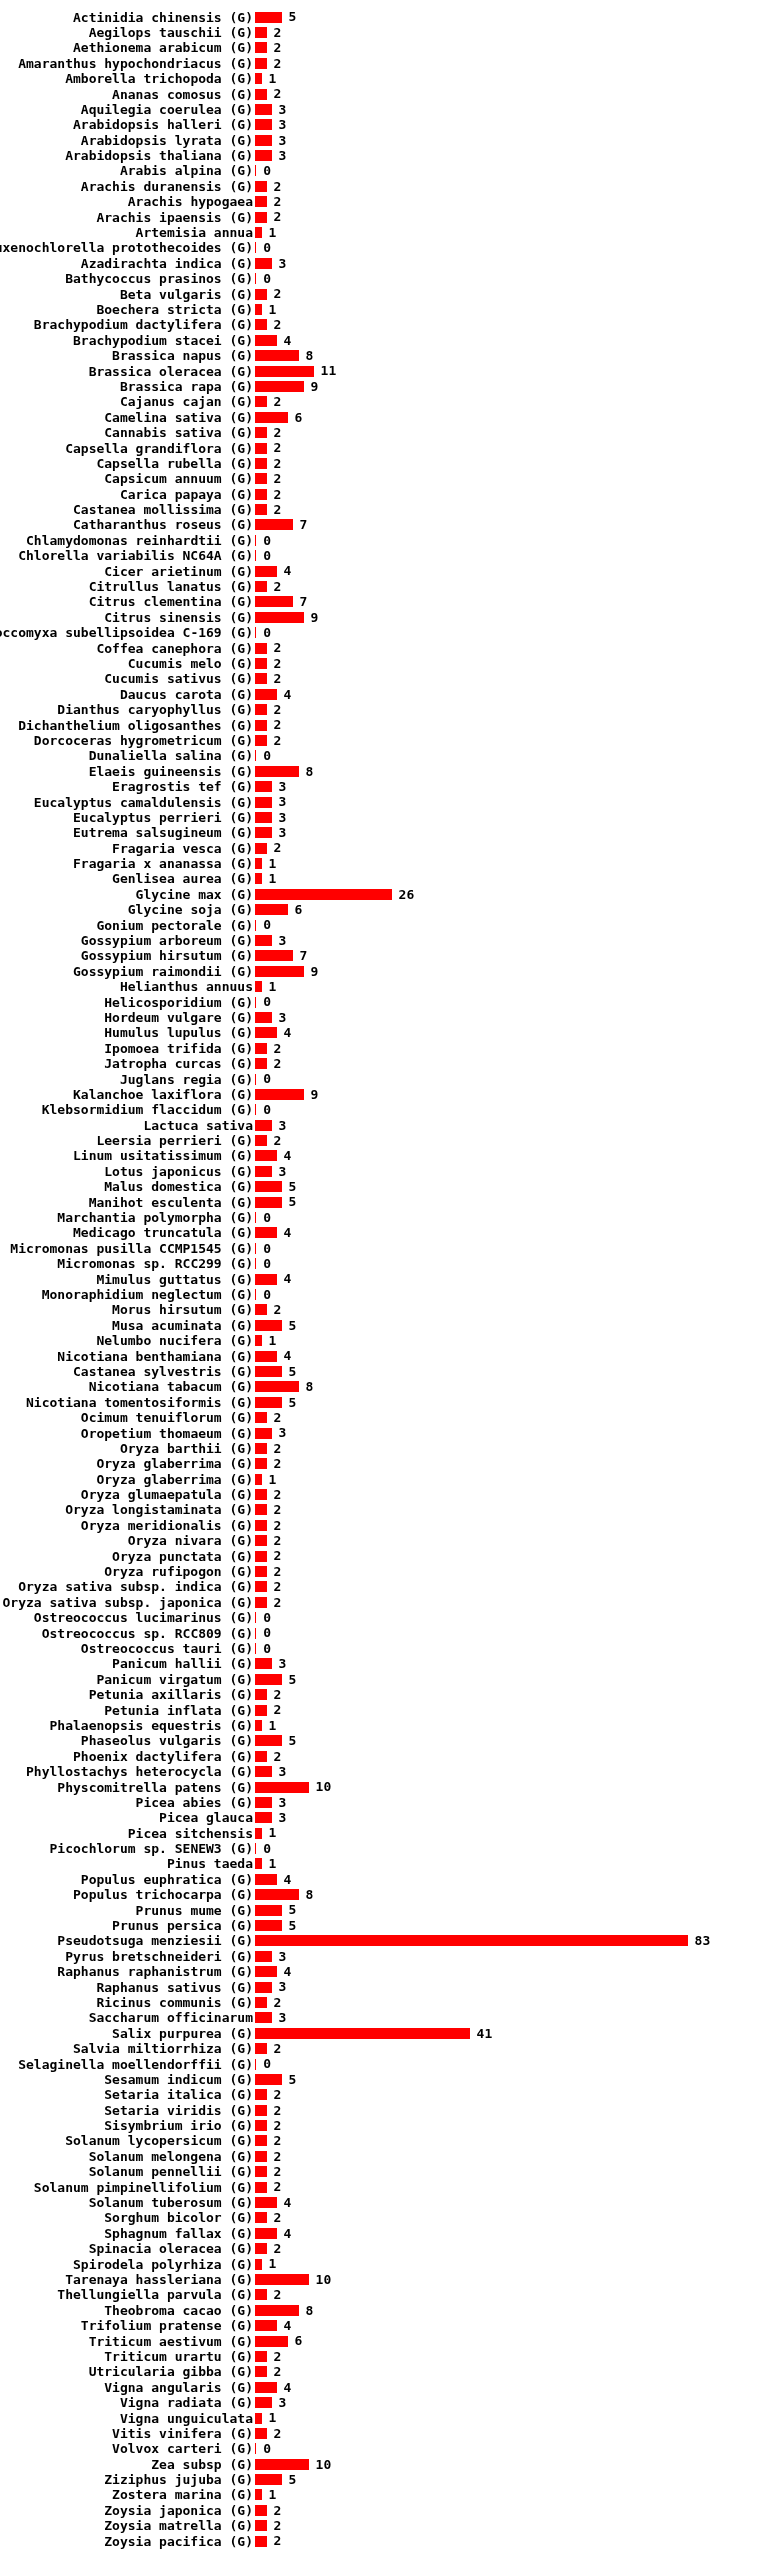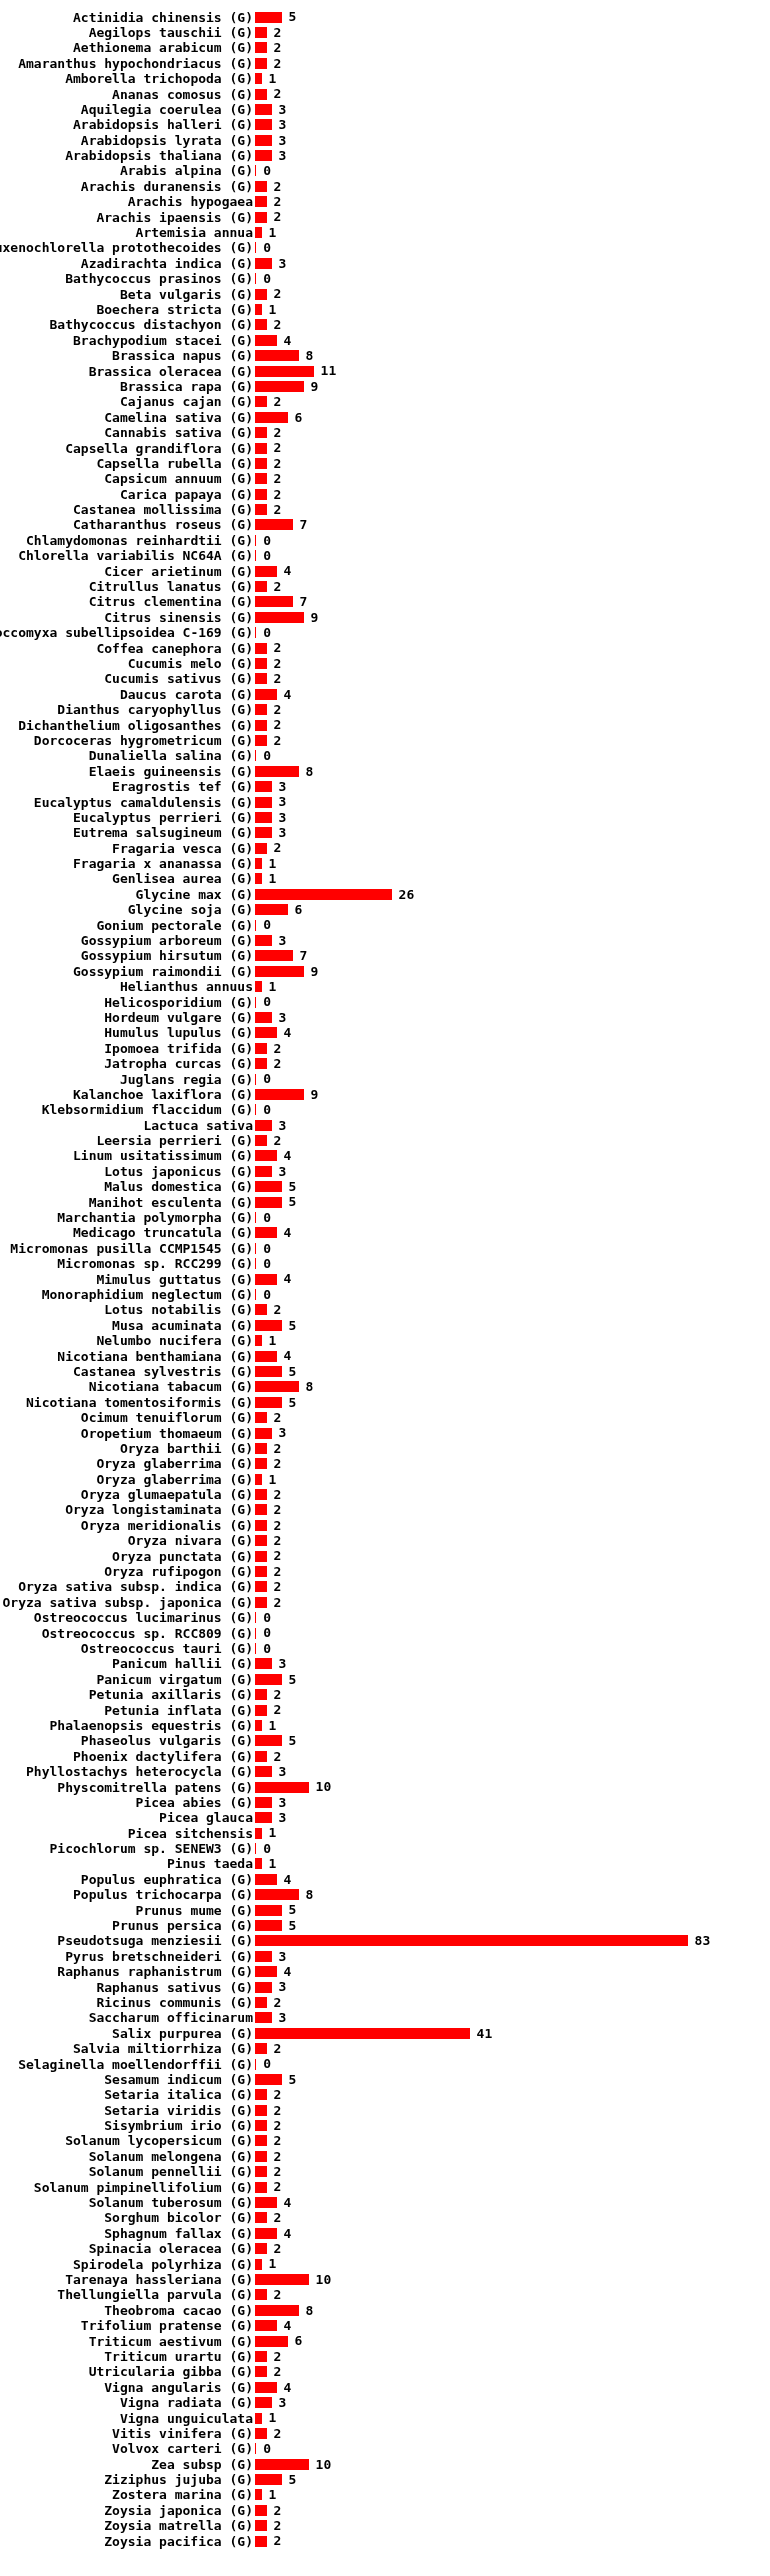--- a/index.html
+++ b/index.html
@@ -202,21 +202,21 @@
   <div class="row">
     <div class="label">
       <span>Boechera stricta (G)</span>
     </div>
     <span class="bar" style="background: rgb(255, 0, 0); width: 6.9px;"></span>
     <span class="val">1</span>
   </div>
 
   <div class="row">
     <div class="label">
-      <span>Bathycoccus distachyon (G)</span>
+      <span>Brachypodium dactylifera (G)</span>
     </div>
     <span class="bar" style="background: rgb(255, 0, 0); width: 12px;"></span>
     <span class="val">2</span>
   </div>
 
   <div class="row">
     <div class="label">
       <span>Brachypodium stacei (G)</span>
     </div>
     <span class="bar" style="background: rgb(255, 0, 0); width: 22px;"></span>
@@ -715,21 +715,21 @@
   <div class="row">
     <div class="label">
       <span>Monoraphidium neglectum (G)</span>
     </div>
     <span class="bar" style="background: rgb(255, 0, 0); width: 1.7px;"></span>
     <span class="val">0</span>
   </div>
 
   <div class="row">
     <div class="label">
-      <span>Lotus notabilis (G)</span>
+      <span>Morus hirsutum (G)</span>
     </div>
     <span class="bar" style="background: rgb(255, 0, 0); width: 12px;"></span>
     <span class="val">2</span>
   </div>
 
   <div class="row">
     <div class="label">
       <span>Musa acuminata (G)</span>
     </div>
     <span class="bar" style="background: rgb(255, 0, 0); width: 27px;"></span>

